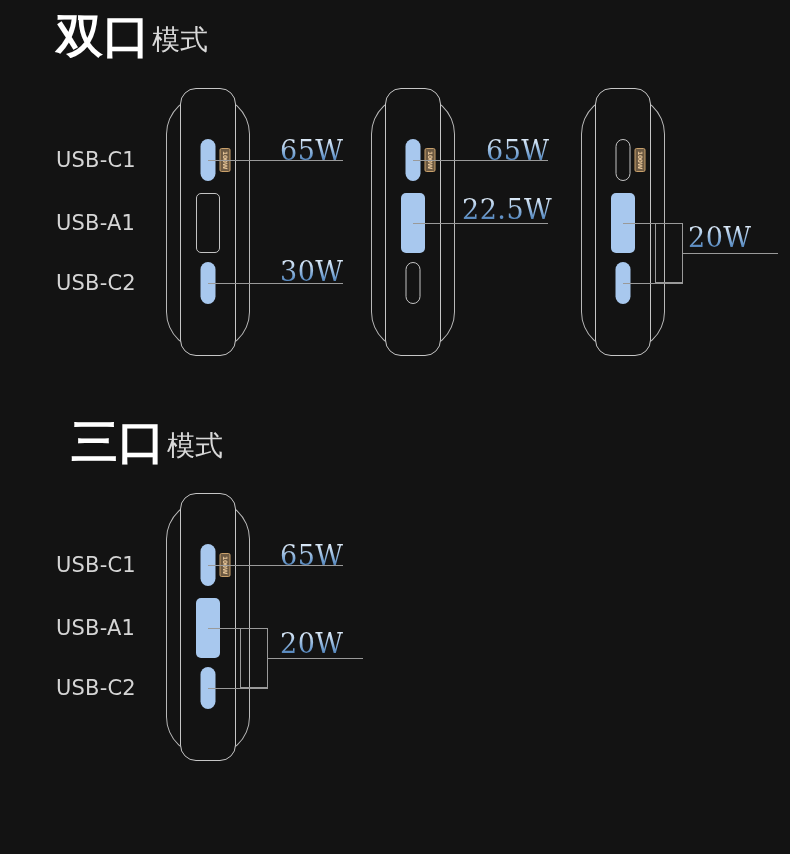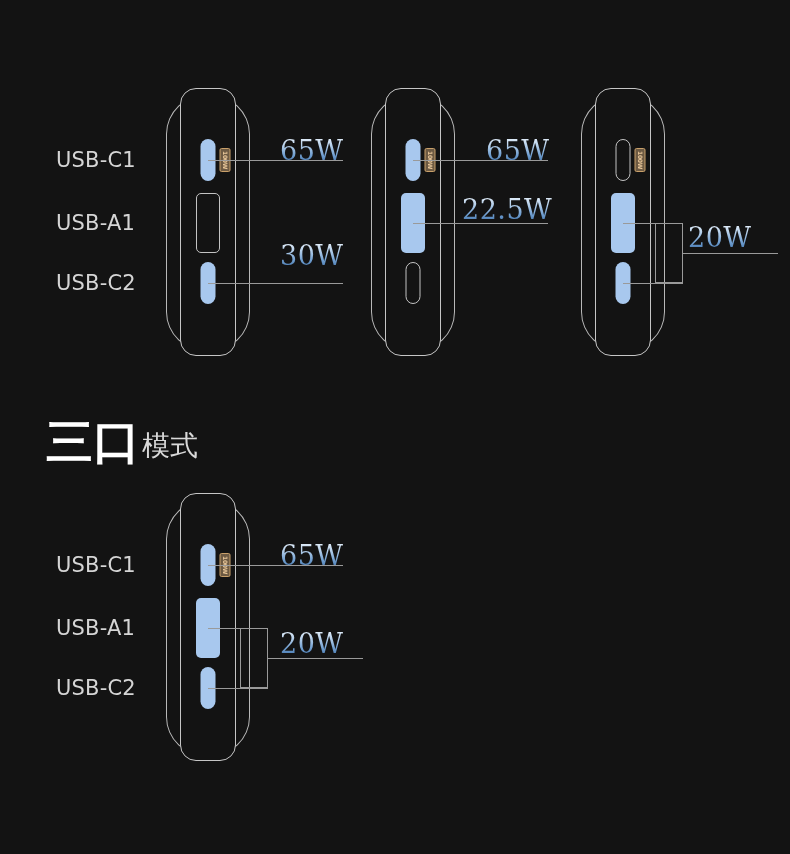--- a/index.html
+++ b/index.html
@@ -127,20 +127,23 @@
     background-clip: text;
     color: transparent;
     -webkit-text-fill-color: transparent;
   }
 </style>
 </head>
 <body>
 
 <div class="page">
 
+  <div class="section-title" style="left:56px; top:12px;">
+    <span class="title-main">双口</span><span class="title-sub">模式</span>
+  </div>
 
   <div class="port-labels" style="left:56px; top:0;">
     <div class="port-label" style="top:160px;">USB-C1</div>
     <div class="port-label" style="top:223px;">USB-A1</div>
     <div class="port-label" style="top:283px;">USB-C2</div>
   </div>
 
   <div class="device" style="left:166px; top:94px;">
     <div class="shell"></div>
     <div class="face"></div>
@@ -148,21 +151,21 @@
     <div class="port port-a off" style="left:42px; top:129px;"></div>
     <div class="port port-c on" style="left:42px; top:189px;"></div>
     <div class="badge-100w" style="left:59px; top:66px;">
       <span>100W</span>
     </div>
   </div>
 
   <div class="lead-h" style="left:208px; top:160px; width:135px;"></div>
   <div class="watt" style="left:280px; top:137px;">65W</div>
   <div class="lead-h" style="left:208px; top:283px; width:135px;"></div>
-  <div class="watt" style="left:280px; top:242px;">30W</div>
+  <div class="watt" style="left:280px; top:258px;">30W</div>
 
   <div class="device" style="left:371px; top:94px;">
     <div class="shell"></div>
     <div class="face"></div>
     <div class="port port-c on" style="left:42px; top:66px;"></div>
     <div class="port port-a on" style="left:42px; top:129px;"></div>
     <div class="port port-c off" style="left:42px; top:189px;"></div>
     <div class="badge-100w" style="left:59px; top:66px;">
       <span>100W</span>
     </div>
@@ -182,21 +185,21 @@
       <span>100W</span>
     </div>
   </div>
 
   <div class="lead-h" style="left:623px; top:223px; width:60px;"></div>
   <div class="lead-h" style="left:623px; top:283px; width:60px;"></div>
   <div class="bracket" style="left:655px; top:223px; width:28px; height:60px;"></div>
   <div class="lead-h" style="left:683px; top:253px; width:95px;"></div>
   <div class="watt" style="left:688px; top:224px;">20W</div>
 
-  <div class="section-title" style="left:46px; top:418px;">
+  <div class="section-title" style="left:71px; top:418px;">
     <span class="title-main">三口</span><span class="title-sub">模式</span>
   </div>
 
   <div class="port-labels" style="left:56px; top:0;">
     <div class="port-label" style="top:565px;">USB-C1</div>
     <div class="port-label" style="top:628px;">USB-A1</div>
     <div class="port-label" style="top:688px;">USB-C2</div>
   </div>
 
   <div class="device" style="left:166px; top:499px;">

